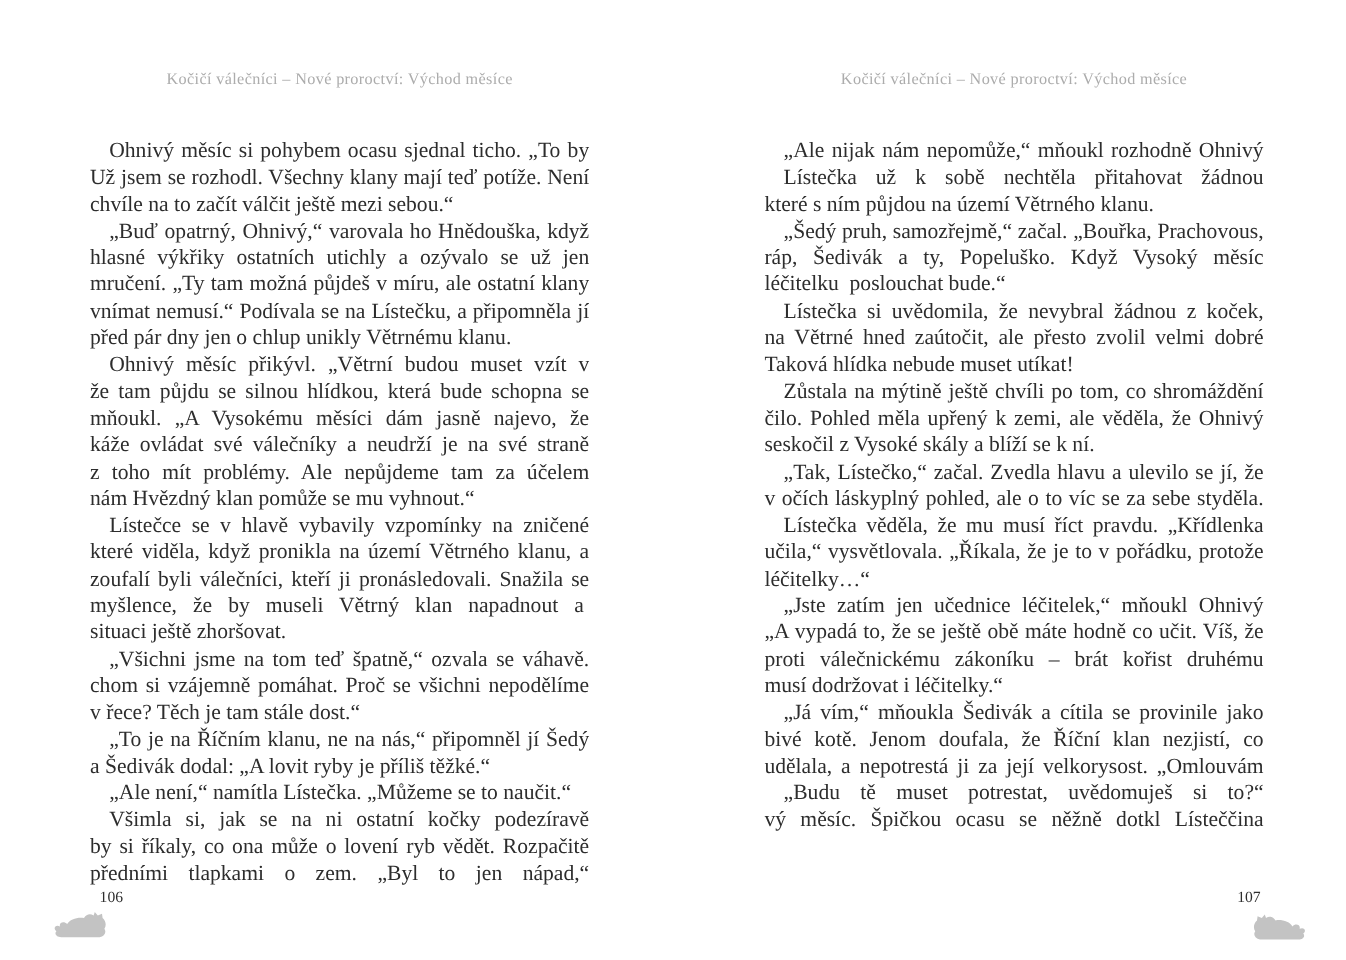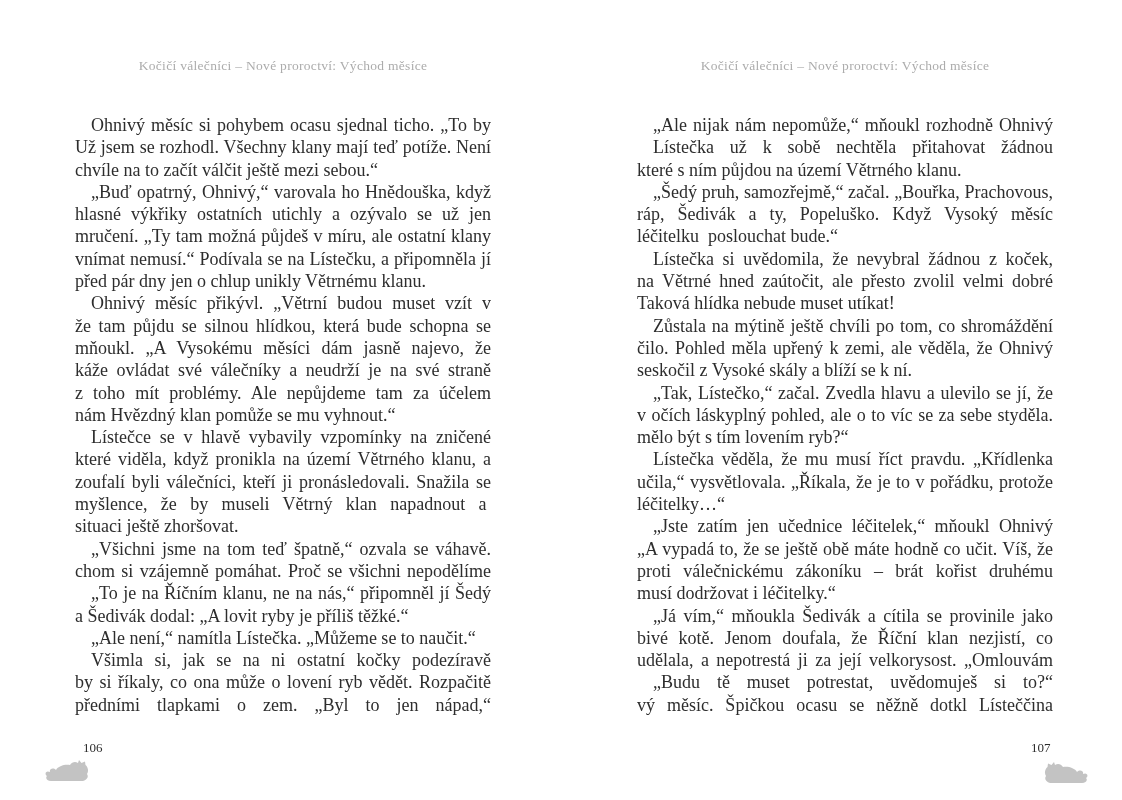--- a/index.html
+++ b/index.html
@@ -70,20 +70,21 @@
         <div class="line">káže ovládat své válečníky a neudrží je na své straně hranice, bude</div>
         <div class="line">z toho mít problémy. Ale nepůjdeme tam za účelem útoku. Snad</div>
         <div class="line last">nám Hvězdný klan pomůže se mu vyhnout.“</div>
         <div class="line indent">Lístečce se v hlavě vybavily vzpomínky na zničené vřesoviště,</div>
         <div class="line">které viděla, když pronikla na území Větrného klanu, a na to, jak</div>
         <div class="line">zoufalí byli válečníci, kteří ji pronásledovali. Snažila se vyhnout</div>
         <div class="line">myšlence, že by museli Větrný klan napadnout a&nbsp; nepříznivou</div>
         <div class="line last">situaci ještě zhoršovat.</div>
         <div class="line indent">„Všichni jsme na tom teď špatně,“ ozvala se váhavě. „Měli by-</div>
         <div class="line">chom si vzájemně pomáhat. Proč se všichni nepodělíme o ryby</div>
+        <div class="line last">v řece? Těch je tam stále dost.“</div>
         <div class="line indent">„To je na Říčním klanu, ne na nás,“ připomněl jí Šedý pruh</div>
         <div class="line last">a Šedivák dodal: „A lovit ryby je příliš těžké.“</div>
         <div class="line indent last">„Ale není,“ namítla Lístečka. „Můžeme se to naučit.“</div>
         <div class="line indent">Všimla si, jak se na ni ostatní kočky podezíravě podívaly, jako</div>
         <div class="line">by si říkaly, co ona může o lovení ryb vědět. Rozpačitě zašoupala</div>
         <div class="line last">předními tlapkami o zem. „Byl to jen nápad,“ zamumlala.</div>
       </div>
     <div class="pagenum pagenum-left">106</div>
     <div class="cat cat-left">
       <svg viewBox="0 0 46 26" xmlns="http://www.w3.org/2000/svg">
@@ -102,21 +103,20 @@
         <div class="line">ráp, Šedivák a ty, Popeluško. Když Vysoký měsíc neposlechne mě,</div>
         <div class="line last">léčitelku&nbsp; poslouchat bude.“</div>
         <div class="line indent">Lístečka si uvědomila, že nevybral žádnou z koček, které chtěly</div>
         <div class="line">na Větrné hned zaútočit, ale přesto zvolil velmi dobré válečníky.</div>
         <div class="line last">Taková hlídka nebude muset utíkat!</div>
         <div class="line indent">Zůstala na mýtině ještě chvíli po tom, co shromáždění skon-</div>
         <div class="line">čilo. Pohled měla upřený k zemi, ale věděla, že Ohnivý měsíc</div>
         <div class="line last">seskočil z Vysoké skály a blíží se k ní.</div>
         <div class="line indent">„Tak, Lístečko,“ začal. Zvedla hlavu a ulevilo se jí, že otec má</div>
         <div class="line">v očích láskyplný pohled, ale o to víc se za sebe styděla. „Co to</div>
-        <div class="line last">mělo být s tím lovením ryb?“</div>
         <div class="line indent">Lístečka věděla, že mu musí říct pravdu. „Křídlenka mě to na-</div>
         <div class="line">učila,“ vysvětlovala. „Říkala, že je to v pořádku, protože jsme obě</div>
         <div class="line last">léčitelky…“</div>
         <div class="line indent">„Jste zatím jen učednice léčitelek,“ mňoukl Ohnivý měsíc.</div>
         <div class="line">„A vypadá to, že se ještě obě máte hodně co učit. Víš, že je to</div>
         <div class="line">proti válečnickému zákoníku – brát kořist druhému klanu. To</div>
         <div class="line last">musí dodržovat i léčitelky.“</div>
         <div class="line indent">„Já vím,“ mňoukla Šedivák a cítila se provinile jako malé, zlo-</div>
         <div class="line">bivé kotě. Jenom doufala, že Říční klan nezjistí, co Křídlenka</div>
         <div class="line last">udělala, a nepotrestá ji za její velkorysost. „Omlouvám se.“</div>

